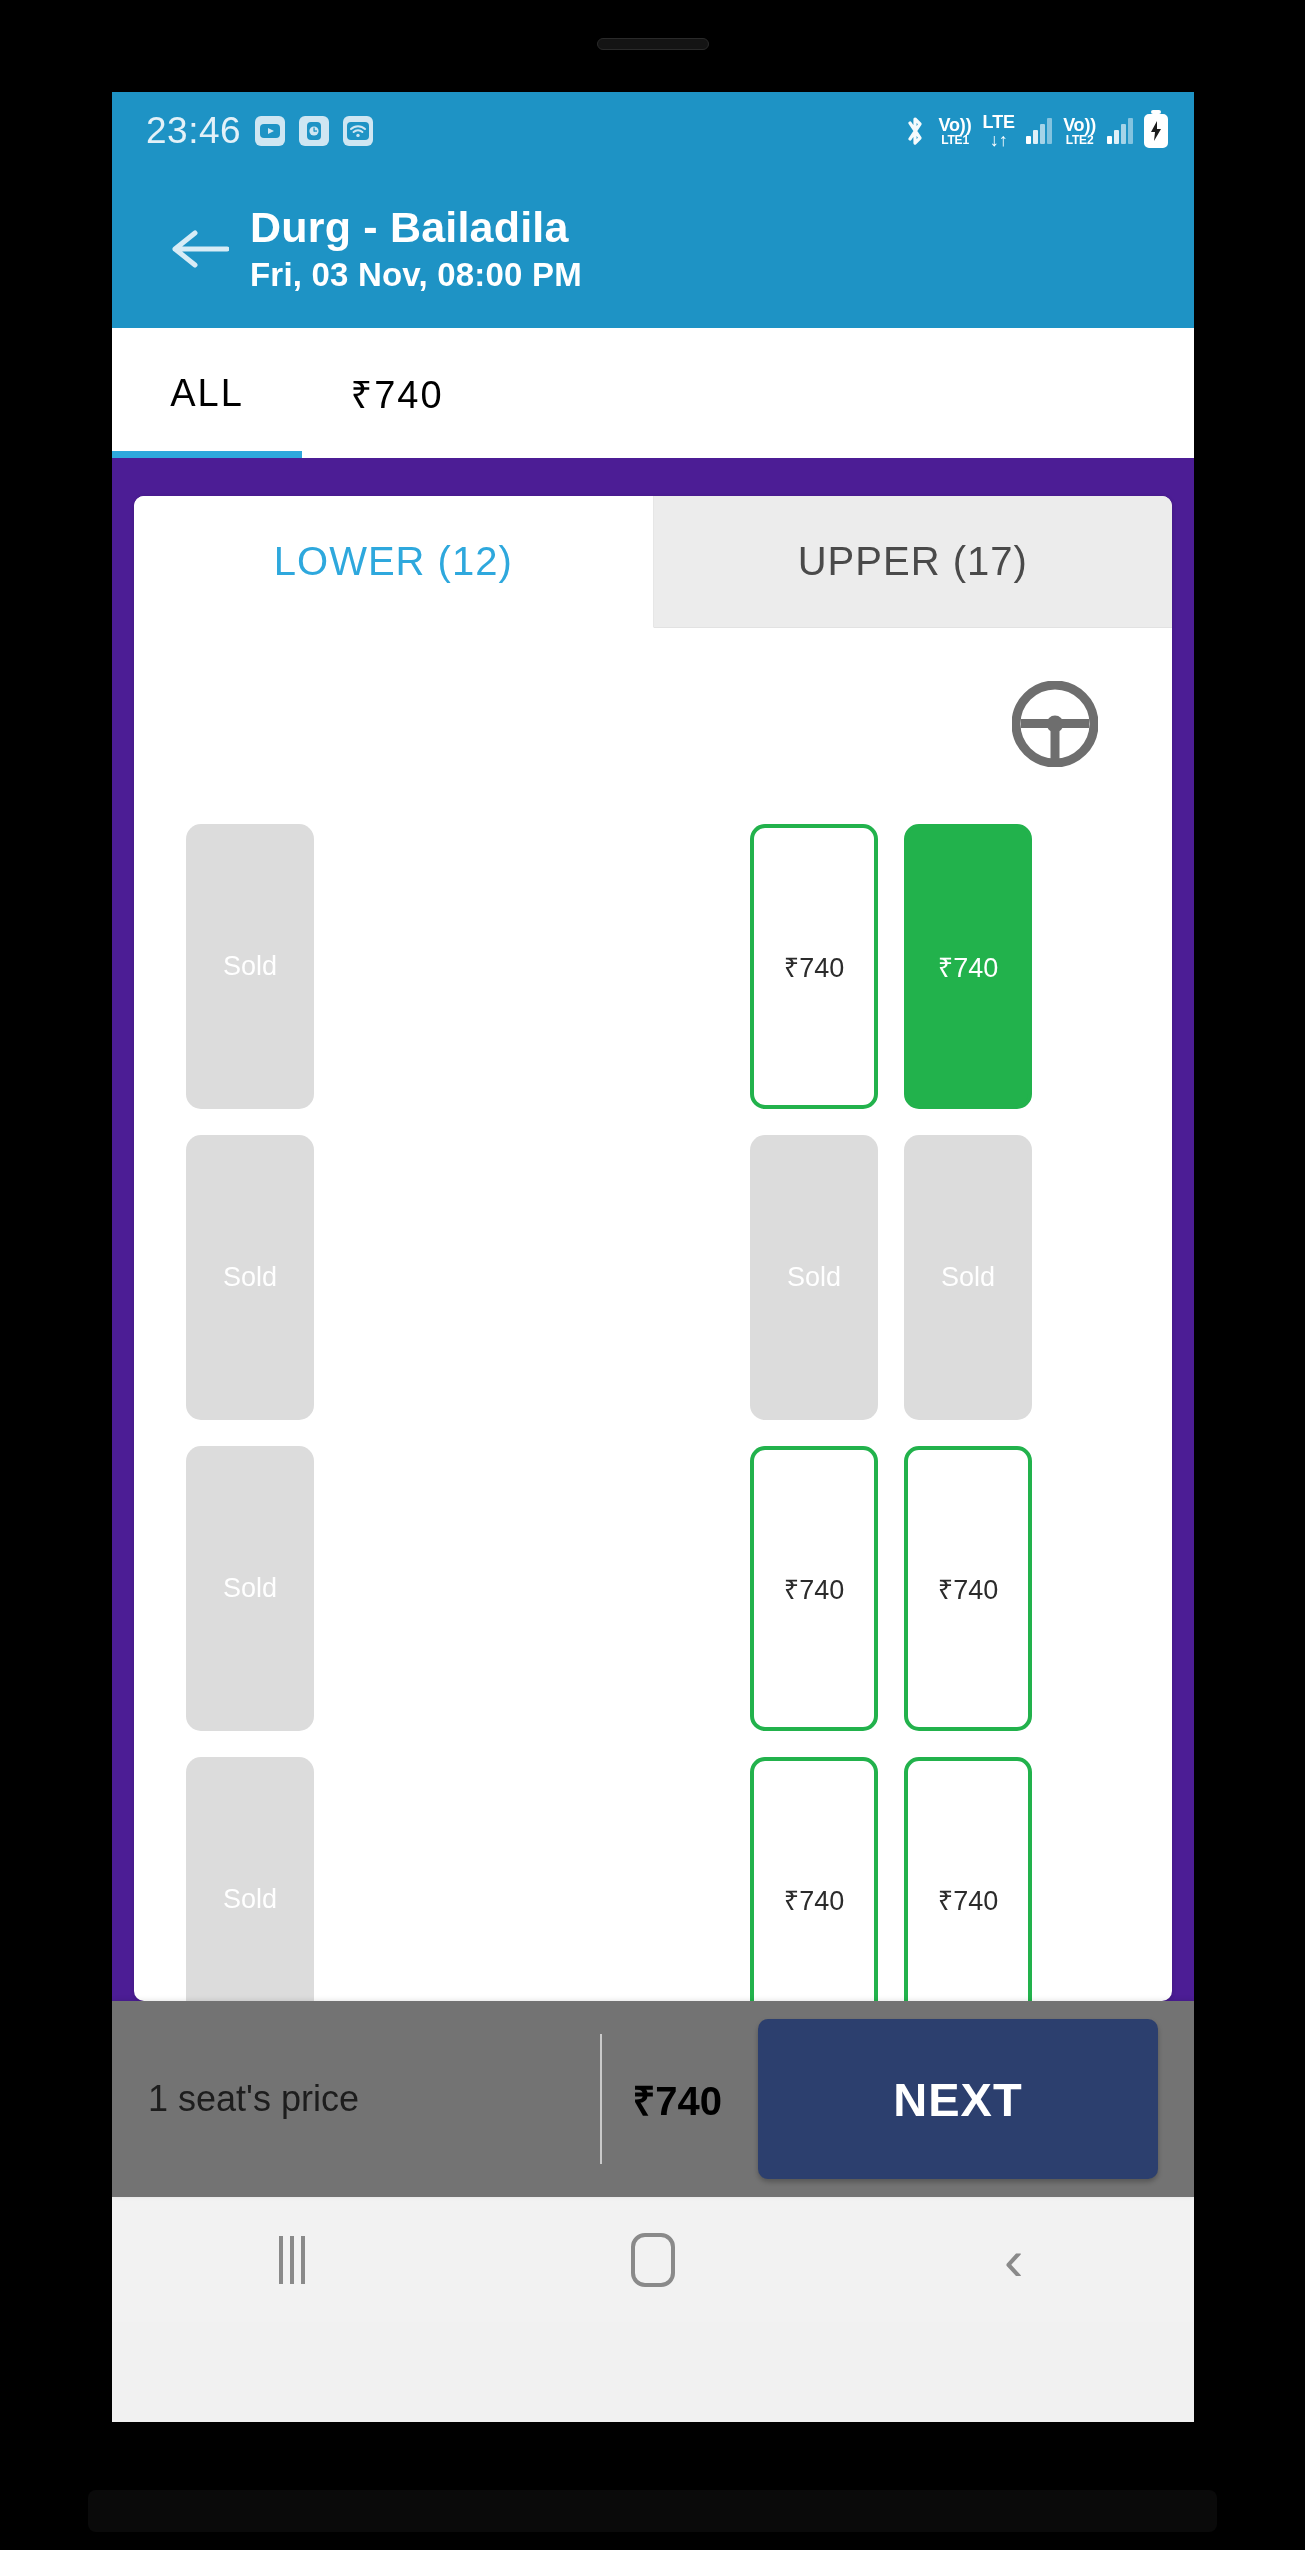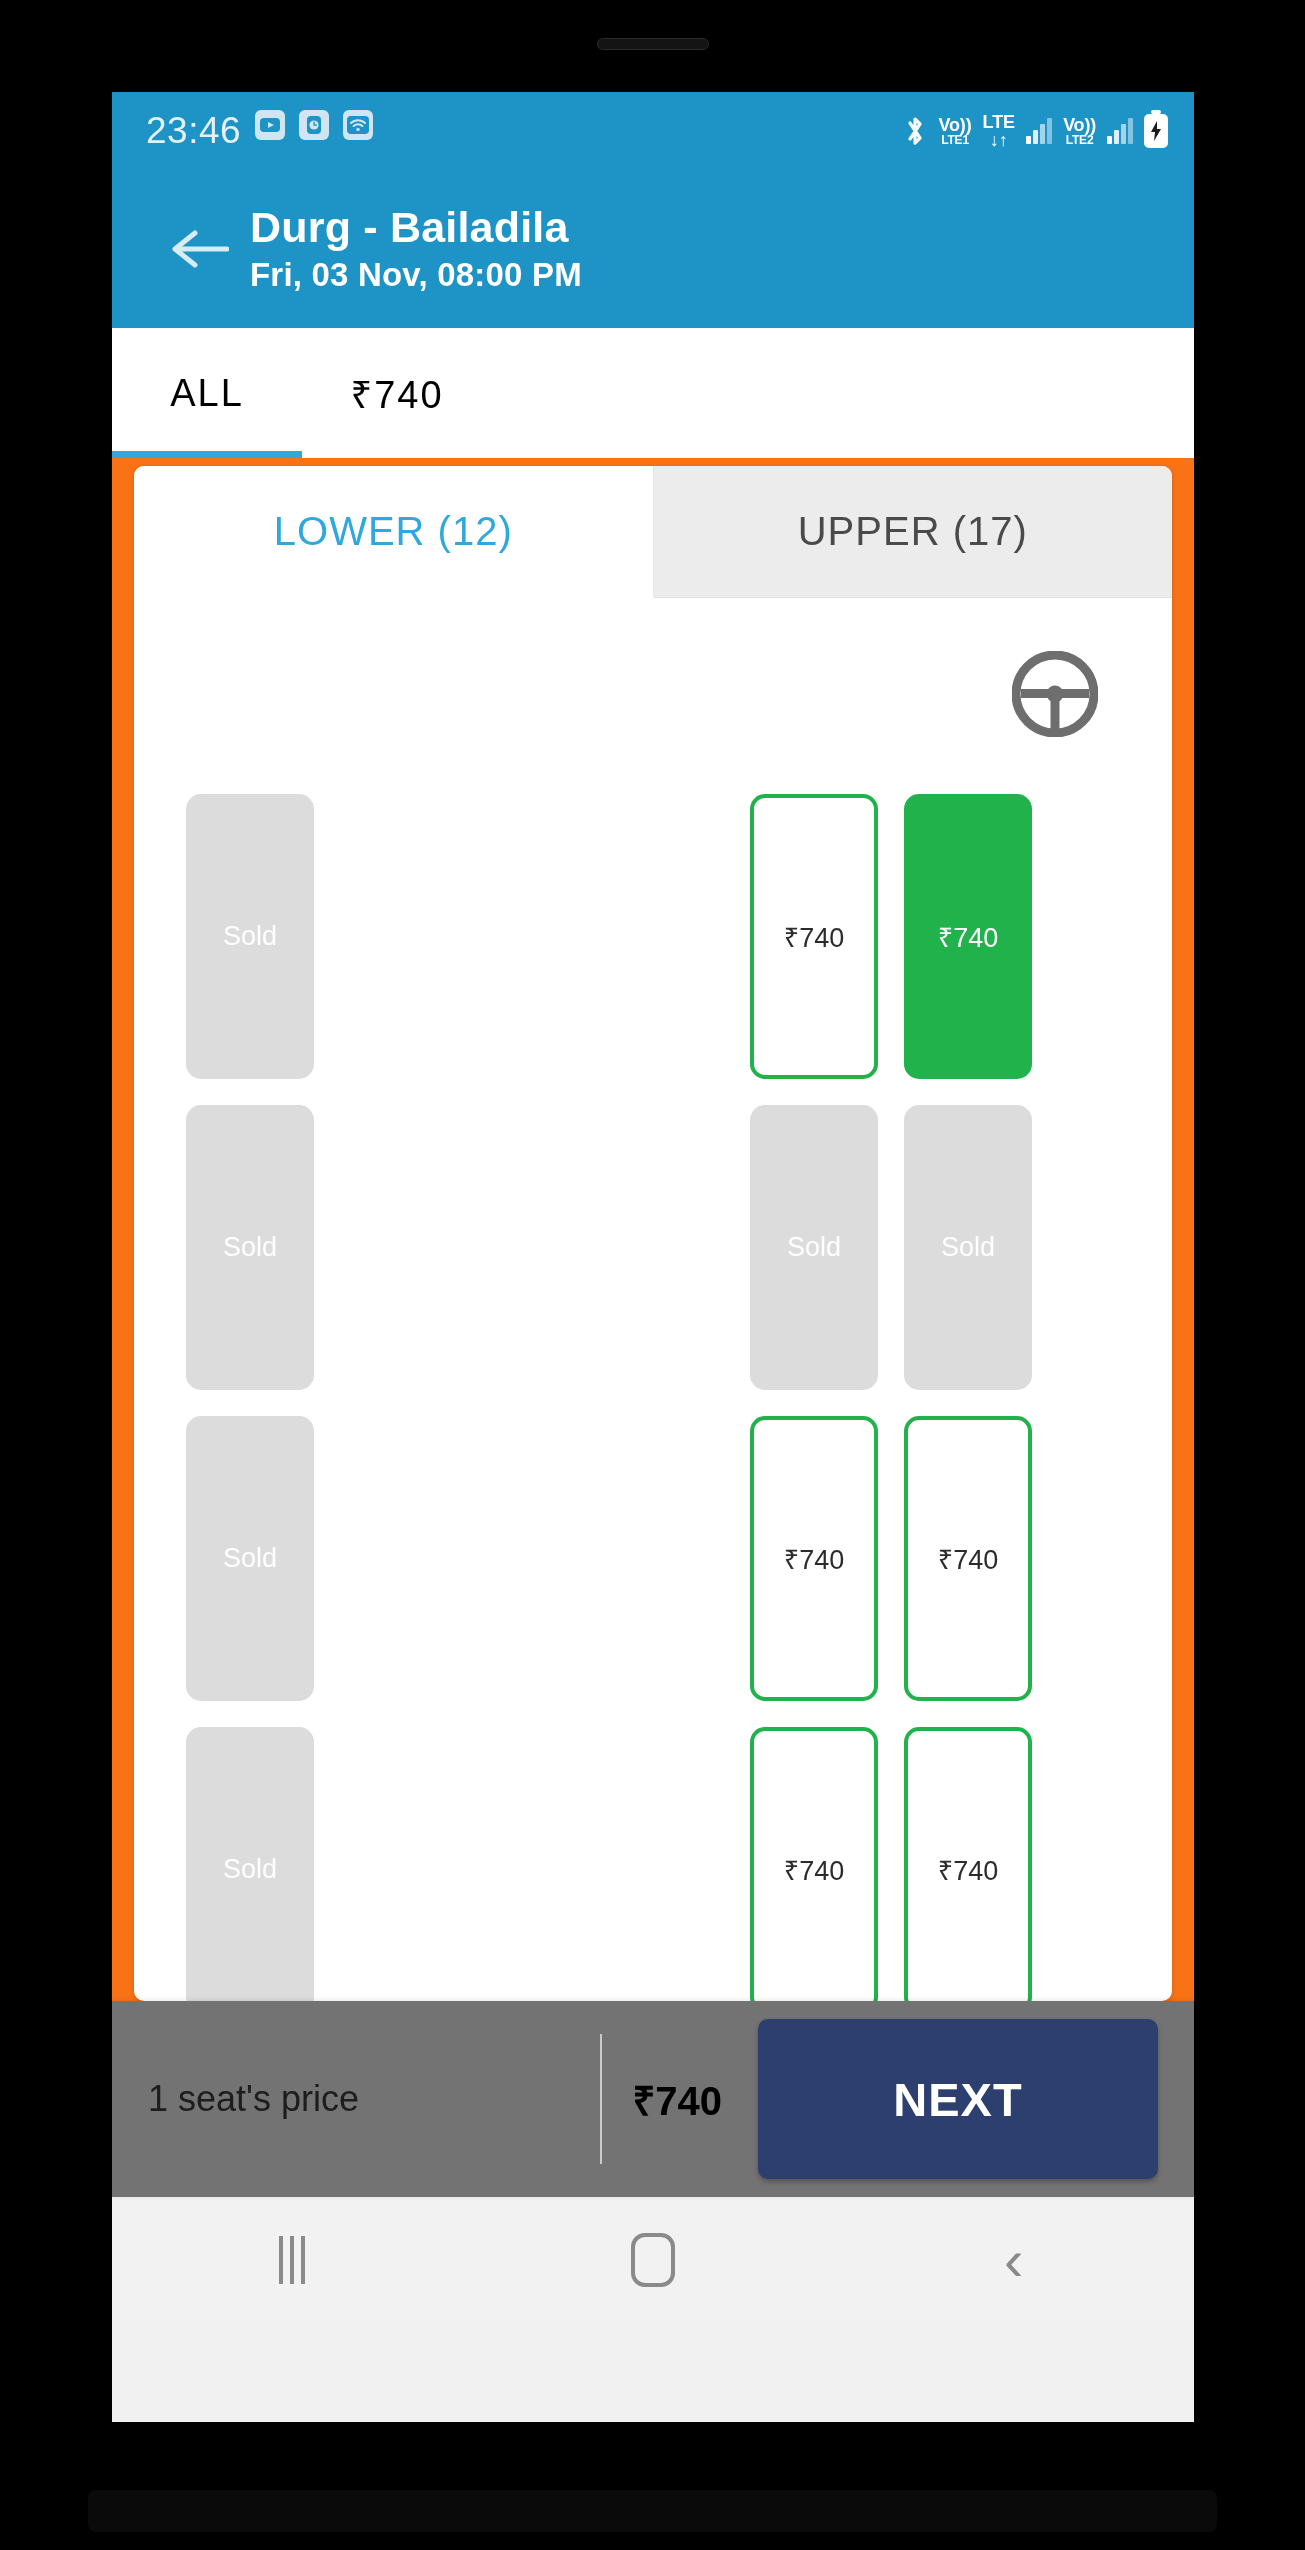--- a/index.html
+++ b/index.html
@@ -42,21 +42,21 @@
   }
 
   
   #status-bar {
     height: 78px;
     background: #1e93c5;
     display: flex; align-items: center;
     padding: 0 26px 0 34px;
     color: #ffffff;
   }
-  .sb-left { display: flex; gap: 14px; }
+  .sb-left { display: flex; align-items: center; gap: 14px; }
   .sb-time { font-size: 37px; letter-spacing: .5px; color: #e3f1f8; font-weight: 400; }
   .sb-badge {
     width: 30px; height: 30px; border-radius: 6px;
     background: #cfe6f2; color: #1e93c5;
     display: flex; align-items: center; justify-content: center;
     font-size: 19px; line-height: 1;
   }
   .sb-right {
     margin-left: auto;
     display: flex; align-items: center; gap: 11px;
@@ -130,23 +130,23 @@
     content: ""; position: absolute; left: 0; right: 0; bottom: 0;
     height: 7px; background: #2ea8dd;
   }
   #price-tabs:after {
     content:""; position:absolute; left:0; right:0; bottom:0; height:3px;
     background:#e0e0e0; z-index:-1;
   }
 
   
   #deck-area {
-    background: #f97316;
+    background: #4c1d95;
     height: 1543px;
-    padding: 8px 22px 0 22px;
+    padding: 38px 22px 0 22px;
     position: relative;
     overflow: hidden;
   }
   #deck-card {
     background: #ffffff;
     border-radius: 10px;
     box-shadow: 0 1px 4px rgba(0,0,0,.16);
     overflow: hidden;
     height: 100%;
   }

